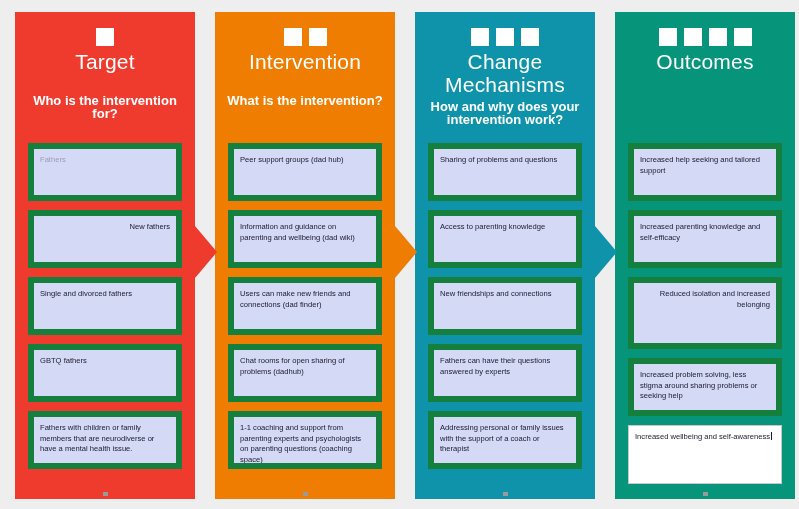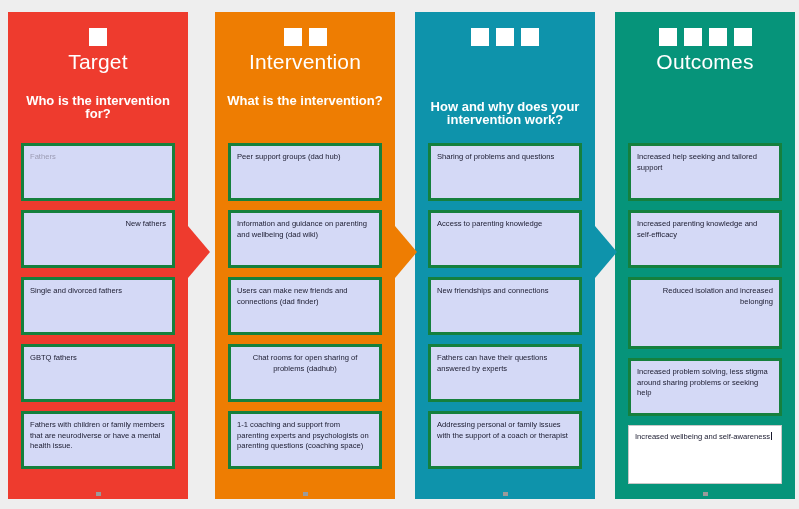--- a/index.html
+++ b/index.html
@@ -101,21 +101,21 @@
   .cards {
     position: absolute;
     left: 13px;
     top: 131px;
     width: 154px;
     z-index: 3;
   }
   .card {
     box-sizing: border-box;
     background: #d4d9f6;
-    border: 3px solid #15803d;
+    border: 6px solid #15803d;
     margin-bottom: 9px;
     padding: 6px 6px 4px 6px;
     color: #1a1a2e;
     font-size: 7.6px;
     line-height: 10.5px;
     overflow: hidden;
   }
   .card.editing {
     background: #ffffff;
     border: 1px solid #c8c8c8;
@@ -139,21 +139,21 @@
     width: 5px;
     height: 4px;
     background: #9a9a9a;
     z-index: 5;
   }
 </style>
 </head>
 <body>
 
 <div id="board" style="background: rgb(238, 238, 238);">
-    <div class="column col-red" style="left: 8px; text-decoration: underline;">
+    <div class="column col-red" style="left: 15px; text-decoration: underline;">
       <div class="col-body" style="background: rgb(238, 59, 46);"></div>
       <div class="arrow" style="border-left-color: rgb(238, 59, 46);"></div>
       <div class="squares">
         <div class="sq"></div>
       </div>
       <div class="col-title">Target</div>
       <div class="col-sub" style="top: 82px;">Who is the intervention for?</div>
       <div class="cards">
         <div class="card placeholder" style="height: 58px;"><span>Fathers</span></div>
         <div class="card" style="height: 58px; text-align: right;"><span>New fathers</span></div>
@@ -169,33 +169,34 @@
       <div class="squares">
         <div class="sq"></div>
         <div class="sq"></div>
       </div>
       <div class="col-title">Intervention</div>
       <div class="col-sub" style="top: 82px;">What is the intervention?</div>
       <div class="cards">
         <div class="card" style="height: 58px;"><span>Peer support groups (dad hub)</span></div>
         <div class="card" style="height: 58px;"><span>Information and guidance on parenting and wellbeing (dad wiki)</span></div>
         <div class="card" style="height: 58px;"><span>Users can make new friends and connections (dad finder)</span></div>
-        <div class="card" style="height: 58px; text-align: center;"><span>Chat rooms for open sharing of problems (dadhub)</span></div>
+        <div class="card" style="height: 58px;"><span>Chat rooms for open sharing of problems (dadhub)</span></div>
         <div class="card" style="height: 58px;"><span>1-1 coaching and support from parenting experts and psychologists on parenting questions (coaching space)</span></div>
       </div>
       <div class="tick"></div>
     </div>
     <div class="column col-teal" style="left: 415px;">
       <div class="col-body" style="background: rgb(14, 147, 171);"></div>
       <div class="arrow" style="border-left-color: rgb(14, 147, 171);"></div>
       <div class="squares">
         <div class="sq"></div>
         <div class="sq"></div>
         <div class="sq"></div>
       </div>
+      <div class="col-title">Change Mechanisms</div>
       <div class="col-sub" style="top: 88px;">How and why does your intervention work?</div>
       <div class="cards">
         <div class="card" style="height: 58px;"><span>Sharing of problems and questions</span></div>
         <div class="card" style="height: 58px;"><span>Access to parenting knowledge</span></div>
         <div class="card" style="height: 58px;"><span>New friendships and connections</span></div>
         <div class="card" style="height: 58px;"><span>Fathers can have their questions answered by experts</span></div>
         <div class="card" style="height: 58px;"><span>Addressing personal or family issues with the support of a coach or therapist</span></div>
       </div>
       <div class="tick"></div>
     </div>

